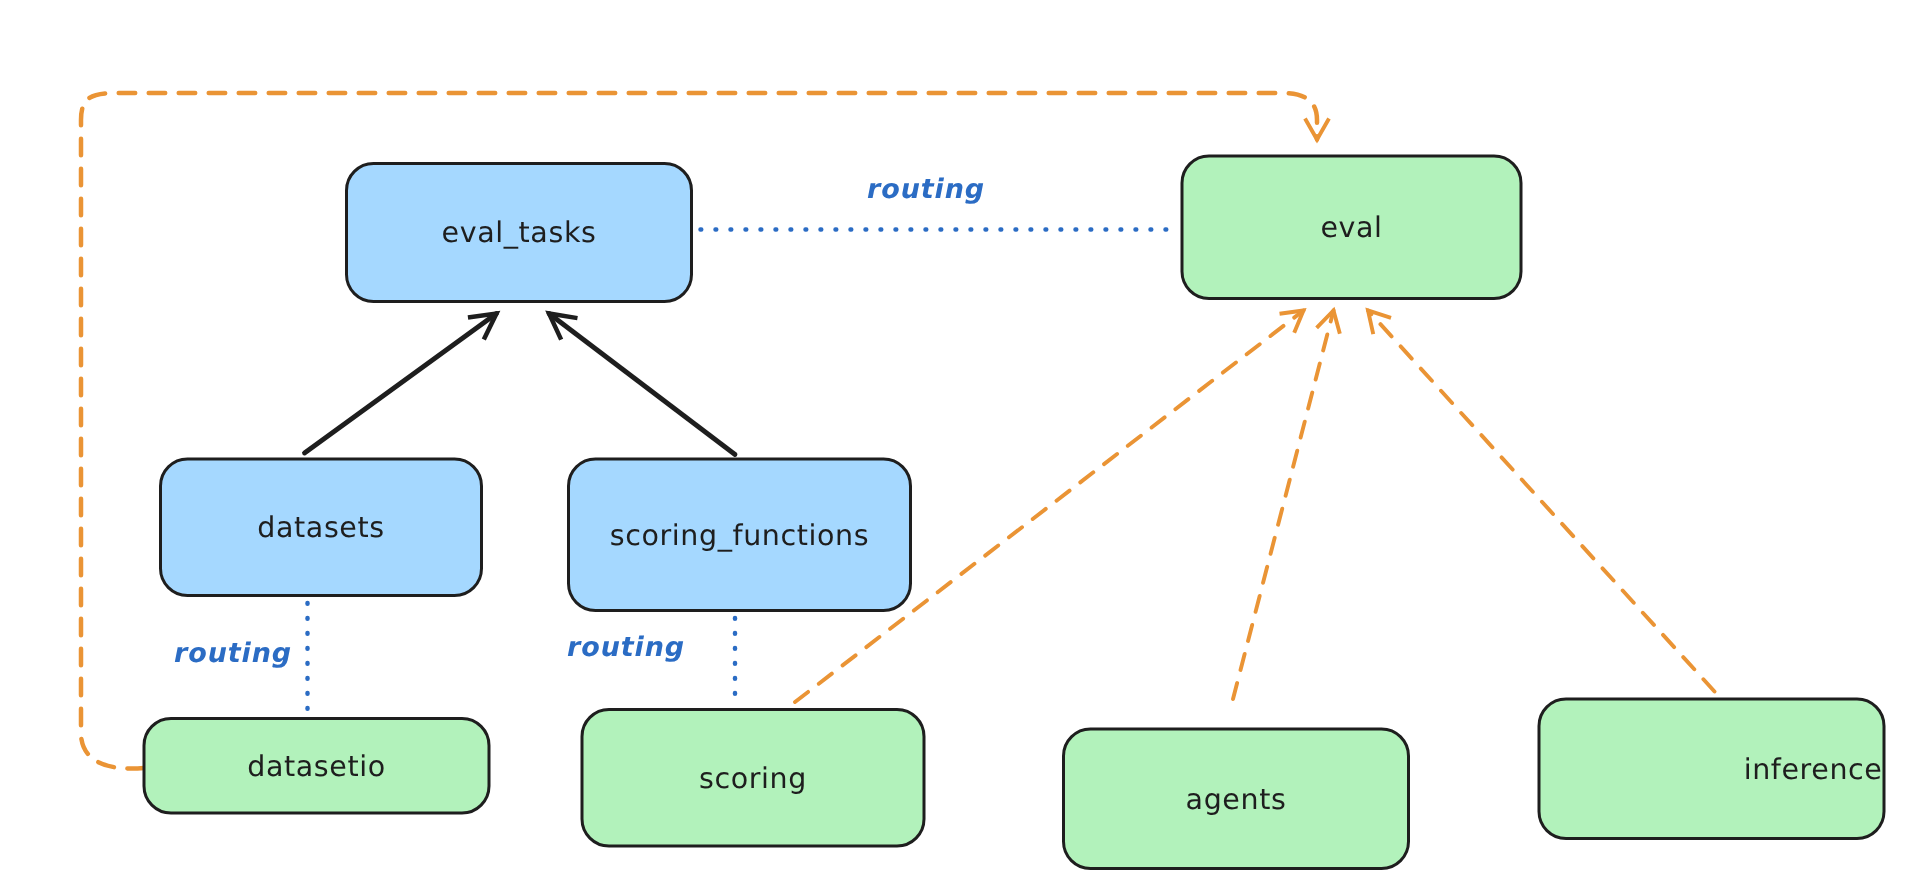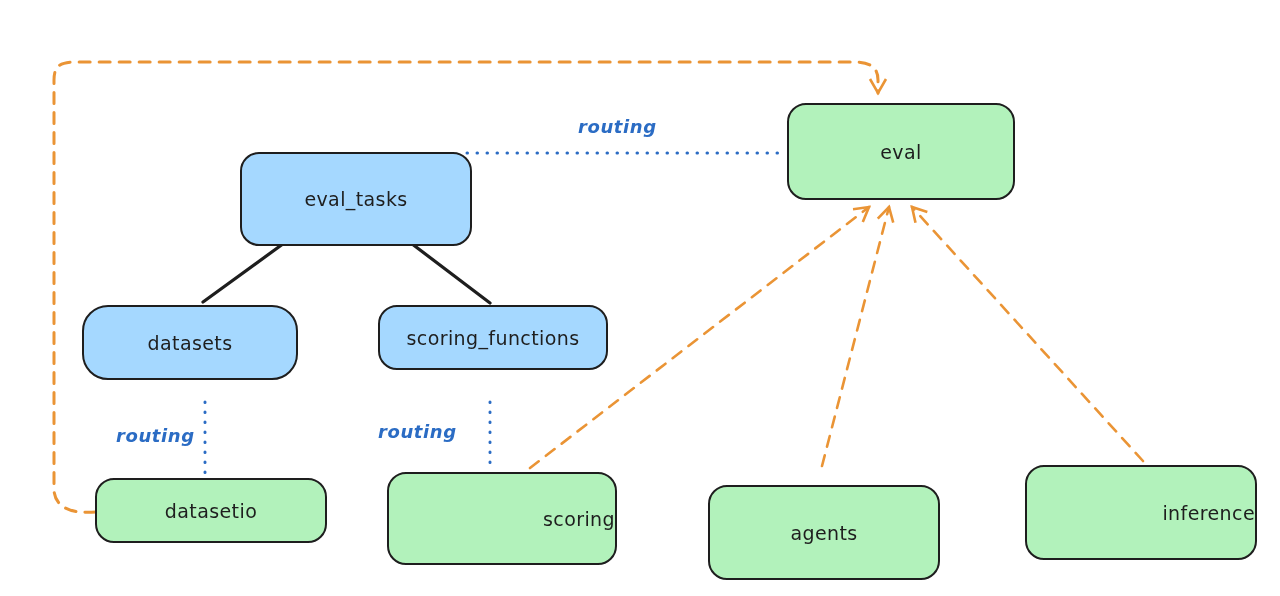--- a/index.html
+++ b/index.html
@@ -83,41 +83,41 @@
 
     <line x1="490" y1="303" x2="366" y2="209" class="ink" stroke-width="3.2" stroke-linecap="round" marker-end="url(#mBlack)"></line>
 
     <line x1="467" y1="153" x2="783" y2="153" class="blue" stroke-width="3" stroke-dasharray="0.5 9.5" stroke-linecap="round"></line>
 
     <line x1="205" y1="402" x2="205" y2="474" class="blue" stroke-width="3" stroke-dasharray="0.5 9.5" stroke-linecap="round"></line>
 
     <line x1="490" y1="402" x2="490" y2="468" class="blue" stroke-width="3" stroke-dasharray="0.5 9.5" stroke-linecap="round"></line>
   </svg>
 
-  <div class="node blue" style="left:240px;top:108px;width:232px;height:94px;margin-top:44px;">
+  <div class="node blue" style="left:230px;top:108px;width:232px;height:94px;">
     <span>eval_tasks</span>
   </div>
 
   <div class="node green" style="left:787px;top:103px;width:228px;height:97px;">
     <span>eval</span>
   </div>
 
-  <div class="node blue" style="left:82px;top:305px;width:216px;height:75px;border-radius:26px;">
+  <div class="node blue" style="left:106px;top:305px;width:216px;height:93px;">
     <span>datasets</span>
   </div>
 
-  <div class="node blue" style="left:378px;top:305px;width:230px;height:65px;">
+  <div class="node blue" style="left:378px;top:305px;width:230px;height:103px;">
     <span>scoring_functions</span>
   </div>
 
   <div class="node green" style="left:95px;top:478px;width:232px;height:65px;">
     <span>datasetio</span>
   </div>
 
-  <div class="node green" style="left:387px;top:472px;width:230px;height:93px;justify-content:flex-end;">
+  <div class="node green" style="left:387px;top:472px;width:230px;height:93px;">
     <span>scoring</span>
   </div>
 
   <div class="node green" style="left:708px;top:470px;width:232px;height:95px;margin-top:15px;">
     <span>agents</span>
   </div>
 
   <div class="node green" style="left:1025px;top:465px;width:232px;height:95px;justify-content:flex-end;">
     <span>inference</span>
   </div>

